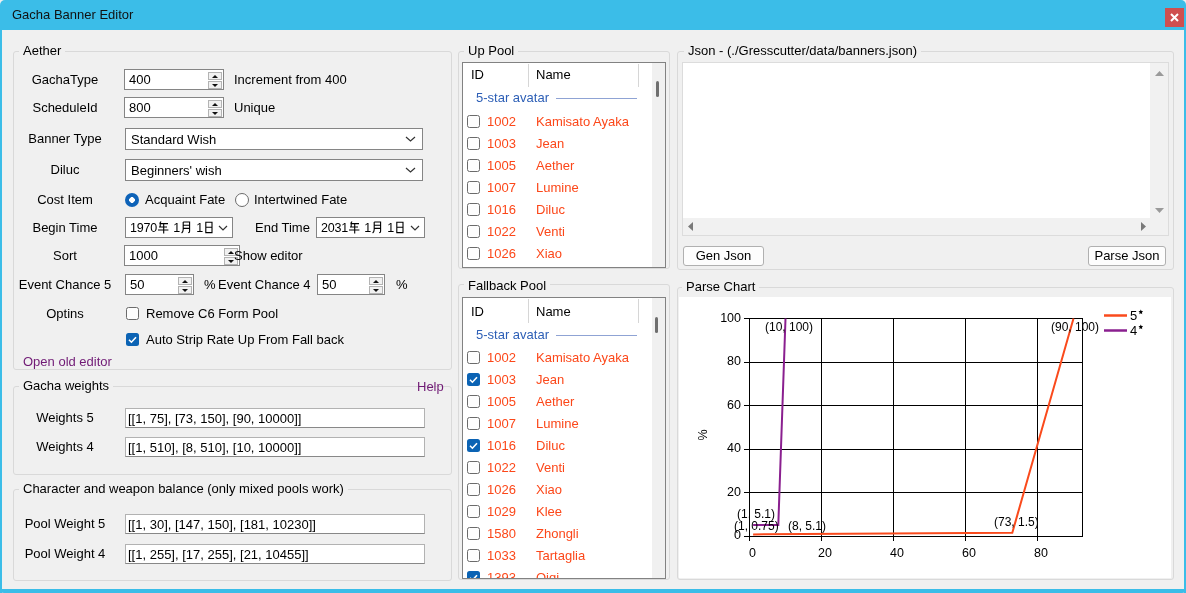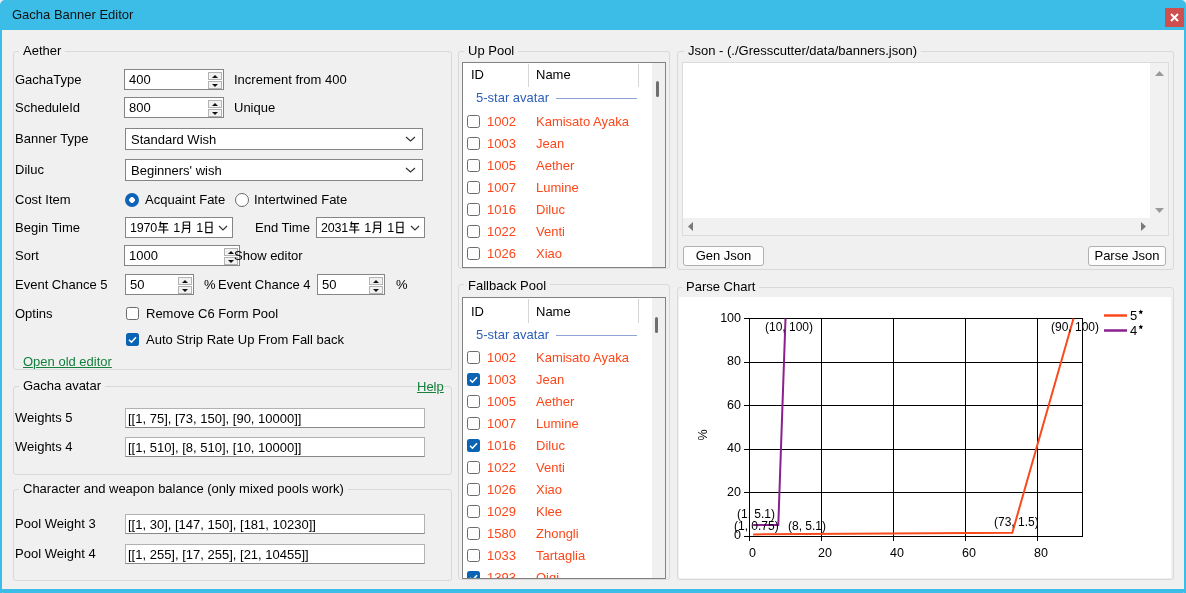--- a/index.html
+++ b/index.html
@@ -8,33 +8,33 @@
 .abs { position:absolute; }
 .titlebar { position:absolute; left:0; top:0; width:1186px; height:30px; background:#3bbde8; border-radius:5px 5px 0 0; }
 .title { position:absolute; left:12px; top:0; height:30px; line-height:30px; font-size:13px; color:#111; }
 .closebtn { position:absolute; left:1165px; top:8px; width:19px; height:19px; background:#cf4f4f; }
 .bL { position:absolute; left:0; top:30px; width:2px; height:563px; background:#3bbde8; }
 .bR { position:absolute; left:1184px; top:30px; width:2px; height:563px; background:#3bbde8; }
 .bB { position:absolute; left:0; top:589px; width:1186px; height:4px; background:#3bbde8; border-radius:0 0 4px 4px; }
 .grp { position:absolute; border:1px solid #d9d9d9; border-radius:3px; }
 .gl { position:absolute; background:#f0f0f0; padding:0 4px; height:14px; line-height:14px; white-space:nowrap; }
 .lab { position:absolute; white-space:nowrap; }
-.rlab { position:absolute; width:100px; text-align:left; white-space:nowrap; }
+.rlab { position:absolute; width:100px; text-align:center; white-space:nowrap; }
 .inp { position:absolute; background:#fff; border:1px solid #858585; }
 .inp.w { border:1px solid #b2b2b2; border-bottom:1px solid #888; }
 .inp .tx { position:absolute; left:4px; top:0; height:100%; display:flex; align-items:center; white-space:nowrap; }
 .sp { position:absolute; top:2px; right:1px; width:14px; height:17px; }
 .tup { position:absolute; top:0; left:0; width:14px; height:8px; border:1px solid #b3b3b3; background:#f1f1f1; box-sizing:border-box; }
 .tup::after { content:""; position:absolute; left:2.8px; top:1.8px; width:0; height:0; border-left:3.2px solid transparent; border-right:3.2px solid transparent; border-bottom:3.4px solid #111; }
 .tdn { position:absolute; bottom:0; left:0; width:14px; height:8px; border:1px solid #b3b3b3; background:#f1f1f1; box-sizing:border-box; }
 .tdn::after { content:""; position:absolute; left:2.8px; top:1.8px; width:0; height:0; border-left:3.2px solid transparent; border-right:3.2px solid transparent; border-top:3.4px solid #111; }
 .chev { position:absolute; right:6px; top:50%; margin-top:-3px; }
 .cb { position:absolute; width:13px; height:13px; background:#fdfdfd; border:1px solid #6b6b6b; border-radius:2.5px; }
 .cbon { position:absolute; width:13px; height:13px; background:#0b63b4; border-radius:2.5px; }
-.link { position:absolute; color:#15803d; text-decoration:underline; white-space:nowrap; }
+.link { position:absolute; color:#701a75; white-space:nowrap; }
 .lst { position:absolute; background:#fff; border:1px solid #828282; overflow:hidden; }
 .vsep { position:absolute; width:1px; background:#d6d6d6; }
 .sb { position:absolute; background:#f0f0f0; }
 .thumb { position:absolute; background:#6f6f6f; border-radius:1.5px; }
 .oid { position:absolute; color:#fc4719; white-space:nowrap; }
 .cat { position:absolute; color:#2d5fb6; white-space:nowrap; }
 .catline { position:absolute; height:1px; background:#8fa3d4; }
 .btn { position:absolute; background:#fdfdfd; border:1px solid #b0b0b0; border-radius:3px; text-align:center; }
 .radon { position:absolute; width:14px; height:14px; border-radius:50%; background:radial-gradient(circle, #fff 0 2.7px, #0e63b8 3px 7px); }
 .radoff { position:absolute; width:14px; height:14px; border-radius:50%; background:#fff; border:1px solid #6b6b6b; }
@@ -148,34 +148,34 @@
 <div class="rlab" style="left:15px;top:307px;height:13px;line-height:13px">Optins</div>
 <div class="cb" style="left:126px;top:307px"></div>
 <div class="lab" style="left:146px;top:307px;height:13px;line-height:13px">Remove C6 Form Pool</div>
 <div class="cbon" style="left:126px;top:333px"><svg width="13" height="13">
       <path d="M3 6.8 L5.4 9.2 L10 4.2" stroke="#fff" stroke-width="1.6" fill="none"></path>
     </svg></div>
 <div class="lab" style="left:146px;top:333px;height:13px;line-height:13px">Auto Strip Rate Up From Fall back</div>
 <div class="link" style="left:23px;top:354px">Open old editor</div>
 
 <div class="grp" style="left:13px;top:386px;width:439px;height:89px"></div>
-<div class="gl" style="left:19px;top:379px">Gacha avatar</div>
+<div class="gl" style="left:19px;top:379px">Gacha weights</div>
 <div class="link" style="left:417px;top:379px">Help</div>
 <div class="rlab" style="left:15px;top:408px;height:20px;line-height:20px">Weights 5</div>
 <div class="inp w" style="left:125px;top:408px;width:300px;height:20px">
     <span class="tx" style="left:2px">[[1, 75], [73, 150], [90, 10000]]</span>
   </div>
 <div class="rlab" style="left:15px;top:437px;height:20px;line-height:20px">Weights 4</div>
 <div class="inp w" style="left:125px;top:437px;width:300px;height:20px">
     <span class="tx" style="left:2px">[[1, 510], [8, 510], [10, 10000]]</span>
   </div>
 
 <div class="grp" style="left:13px;top:489px;width:439px;height:92px"></div>
 <div class="gl" style="left:19px;top:482px">Character and weapon balance (only mixed pools work)</div>
-<div class="rlab" style="left:15px;top:514px;height:20px;line-height:20px">Pool Weight 3</div>
+<div class="rlab" style="left:15px;top:514px;height:20px;line-height:20px">Pool Weight 5</div>
 <div class="inp w" style="left:125px;top:514px;width:300px;height:20px">
     <span class="tx" style="left:2px">[[1, 30], [147, 150], [181, 10230]]</span>
   </div>
 <div class="rlab" style="left:15px;top:544px;height:20px;line-height:20px">Pool Weight 4</div>
 <div class="inp w" style="left:125px;top:544px;width:300px;height:20px">
     <span class="tx" style="left:2px">[[1, 255], [17, 255], [21, 10455]]</span>
   </div>
 
 <div class="grp" style="left:458px;top:51px;width:212px;height:218px"></div>
 <div class="gl" style="left:464px;top:44px">Up Pool</div>

